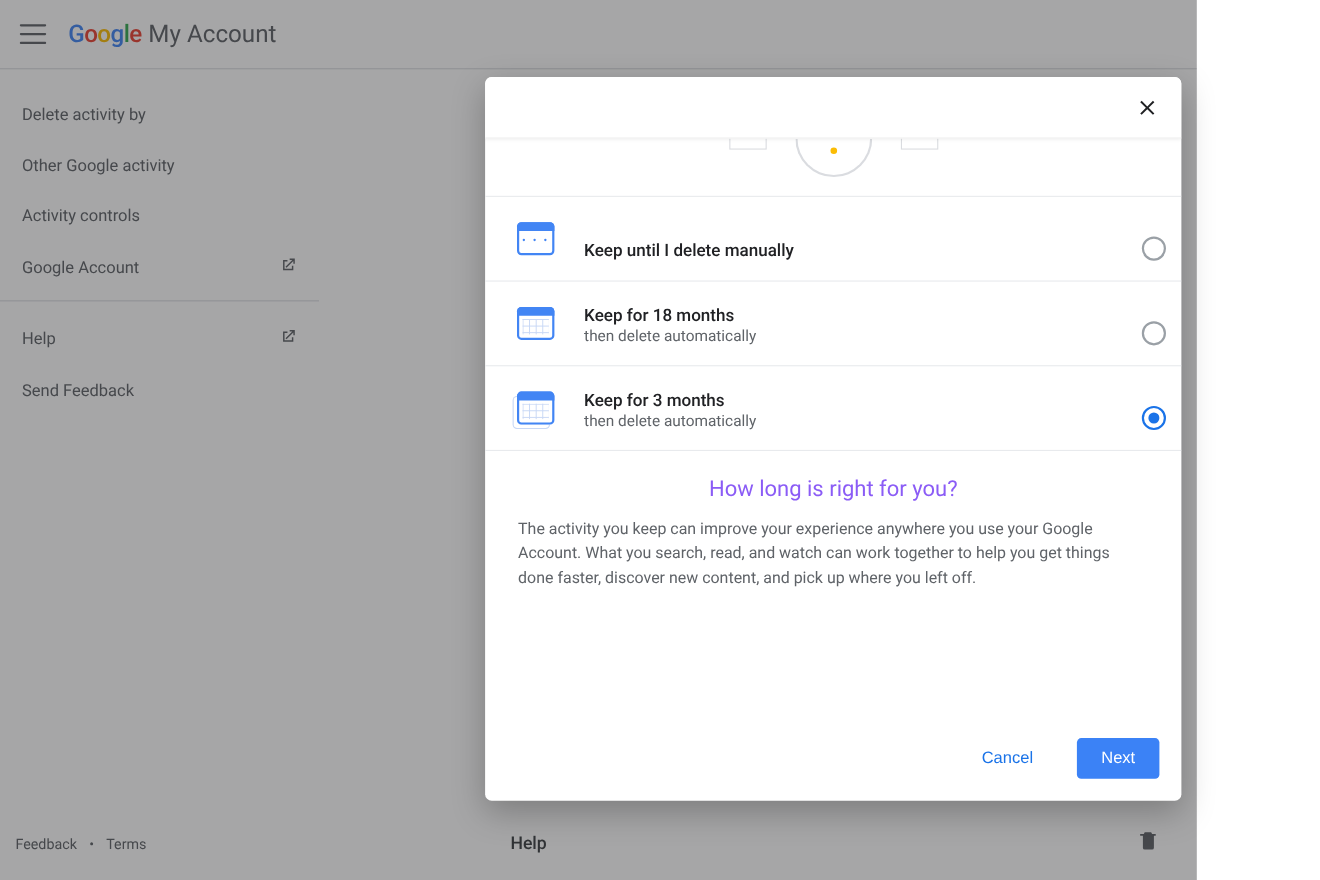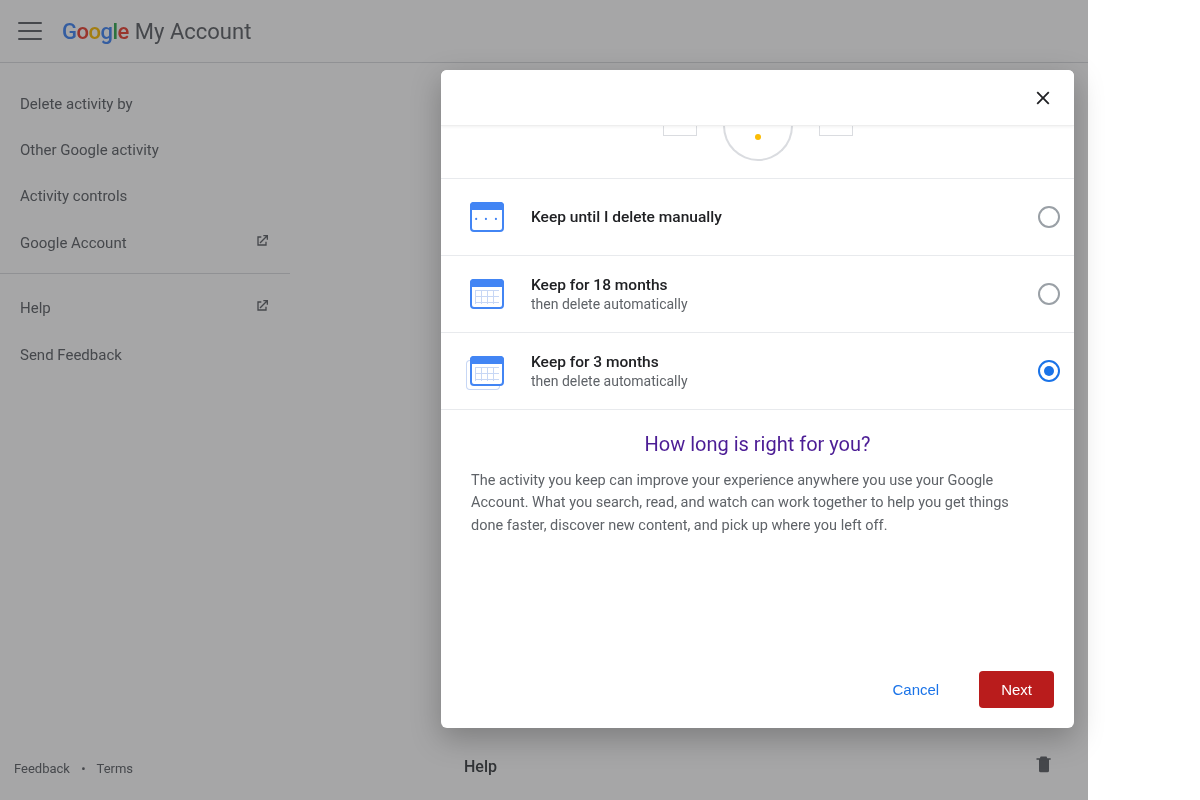--- a/index.html
+++ b/index.html
@@ -42,37 +42,37 @@
 
   .illus-wrap { height:52px; display:flex; align-items:flex-start; justify-content:center; }
   .illus { width:70px; height:35px; border:2px solid #dadce0; border-top:none; border-radius: 0 0 70px 70px; position:relative; }
   .illus::after { content:""; position:absolute; left:50%; top:8px; width:6px; height:6px; background:#fbbc05; border-radius:50%; transform:translateX(-50%); }
   .illus-side { position:absolute; top:-10px; width:34px; height:20px; border:1px solid #dadce0; background:#fff; }
   .illus-side.l { left:-60px; } .illus-side.r { right:-60px; }
 
   .dialog-title { text-align:center; font-size:21px; color:#202124; padding: 8px 24px 26px; font-weight:400; }
 
   .options { border-top:1px solid #e8eaed; }
-  .opt { display:flex; align-items:center; padding:18px 14px 18px 24px; border-bottom:1px solid #e8eaed; cursor:pointer; }
+  .opt { display:flex; align-items:flex-end; padding:18px 14px 18px 24px; border-bottom:1px solid #e8eaed; cursor:pointer; }
   .opt:last-child { border-bottom:1px solid #e8eaed; }
   .opt-icon { width:44px; height:40px; margin-right:22px; display:flex; align-items:center; justify-content:center; }
   .opt-txt { flex:1; }
   .opt-title { font-size:15.5px; color:#202124; font-weight:500; }
   .opt-sub { font-size:14px; color:#5f6368; margin-top:2px; }
   .radio { width:22px; height:22px; border:2px solid #9aa0a6; border-radius:50%; position:relative; }
   .radio.checked { border-color:#1a73e8; }
   .radio.checked::after { content:""; position:absolute; left:50%; top:50%; width:10px; height:10px; background:#1a73e8; border-radius:50%; transform:translate(-50%,-50%); }
 
   .explain { padding: 22px 30px 4px 30px; }
-  .explain h3 { text-align:center; font-size:20px; font-weight:400; color:#4c1d95; margin-bottom:14px; }
+  .explain h3 { text-align:center; font-size:20px; font-weight:400; color:#8b5cf6; margin-bottom:14px; }
   .explain p { font-size:14.5px; line-height:1.55; color:#5f6368; }
 
   .dialog-foot { margin-top:auto; display:flex; justify-content:flex-end; align-items:center; gap:26px; padding: 16px 20px 20px; }
   .btn-text { background:none; border:none; color:#1a73e8; font-size:15px; font-weight:500; padding:10px 14px; cursor:pointer; border-radius:4px; }
-  .btn-fill { background:#b91c1c; border:none; color:#fff; font-size:15px; font-weight:500; padding:10px 22px; cursor:pointer; border-radius:4px; }
+  .btn-fill { background:#3b82f6; border:none; color:#fff; font-size:15px; font-weight:500; padding:10px 22px; cursor:pointer; border-radius:4px; }
 
   
   .cal { width:34px; height:30px; border:2px solid #4285F4; border-radius:4px; position:relative; background:linear-gradient(#fff,#fff); }
   .cal::before { content:""; position:absolute; left:-2px; right:-2px; top:-2px; height:8px; background:#4285F4; border-radius:4px 4px 0 0; }
   .cal.dots::after { content:"• • •"; position:absolute; left:0; right:0; top:10px; text-align:center; font-size:10px; color:#4285F4; letter-spacing:2px; }
   .cal.grid::after { content:""; position:absolute; left:3px; right:3px; top:9px; bottom:3px;
      background-image: linear-gradient(#c7d7f5 1px, transparent 1px), linear-gradient(90deg,#c7d7f5 1px, transparent 1px);
      background-size: 6px 6px; }
   .cal.stack { box-shadow: -4px 4px 0 -1px #fff, -4px 4px 0 0 #c7d7f5; }
 </style>

